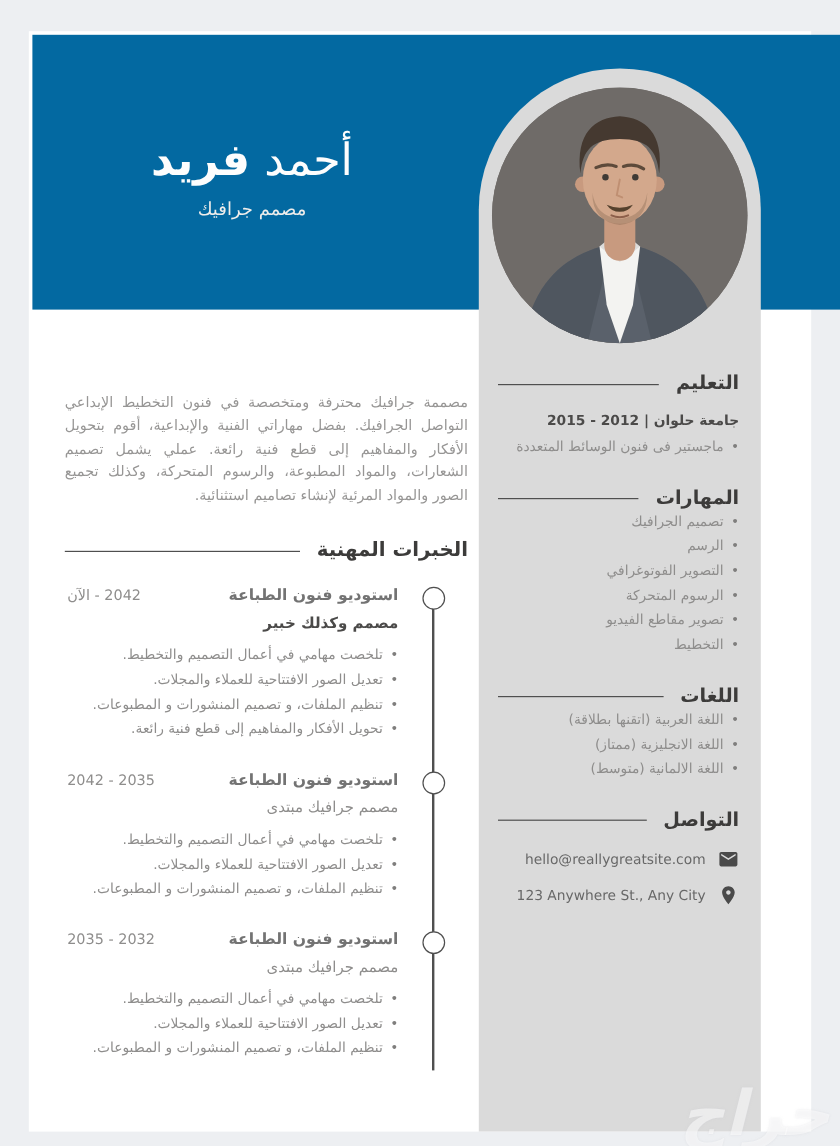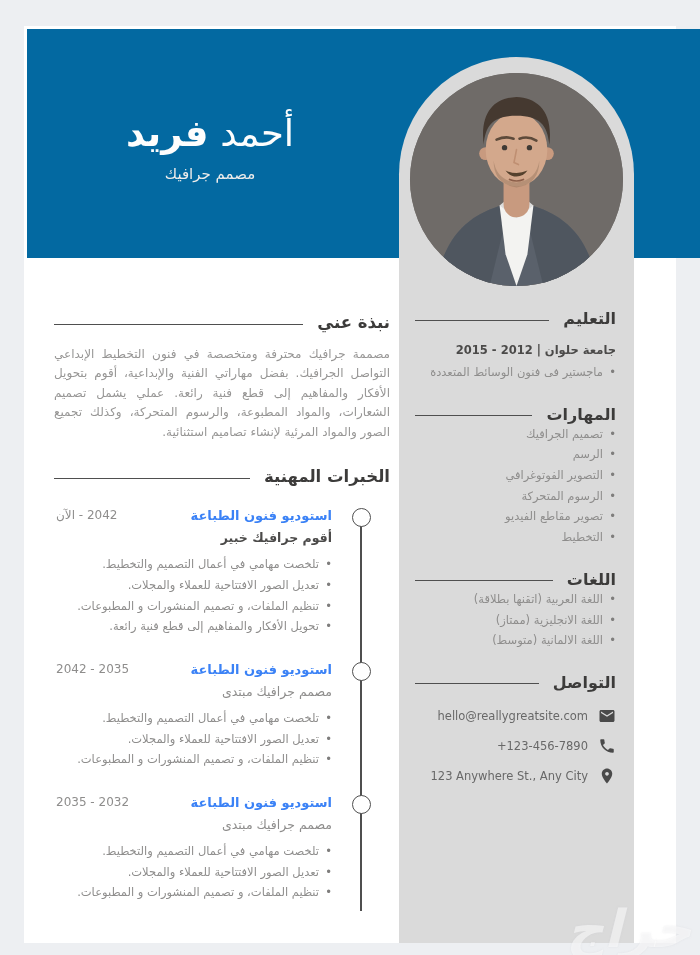--- a/index.html
+++ b/index.html
@@ -62,21 +62,21 @@
 
   .jobs { position:relative; margin-top:22px; }
   .tl-line { position:absolute; right:28px; top:14px; bottom:-8px; width:1.6px; background:#4f4f4f; }
   .job { position:relative; padding-left:2px; padding-right:58px; margin-bottom:25px; }
   .job:last-child { margin-bottom:0; }
   .tl-dot {
     position:absolute; right:-39px; top:0px; width:17px; height:17px;
     border:1.7px solid #4f4f4f; border-radius:50%; background:#ffffff;
   }
   .job-head { display:flex; justify-content:space-between; align-items:flex-start; position:relative; }
-  .company { font-weight:bold; font-size:13px; color:#3b82f6; }
+  .company { font-weight:bold; font-size:13px; color:#737373; }
   .dates { font-size:12px; color:#8e8d8c; white-space:nowrap; }
   .role { margin-top:7px; font-size:12.5px; color:#8e8d8c; text-align:right; }
   .job.expert .role { font-weight:bold; color:#4b4a49; }
   .job ul.dots { margin-top:9px; }
 
   
   .side-sec .sec-head .t { font-size:16px; }
   .edu-entry { margin-top:15px; }
   .edu-line { font-weight:bold; font-size:11.5px; color:#4b4a49; text-align:right; }
   .edu-entry ul.dots { margin-top:5px; }
@@ -205,62 +205,50 @@
             <span class="c-icon">
               <svg viewBox="0 0 24 24">
                   <path d="M20 4H4c-1.1 0-1.99.9-1.99 2L2 18c0 1.1.9 2 2 2h16c1.1 0 2-.9 2-2V6c0-1.1-.9-2-2-2zm0 4l-8 5-8-5V6l8 5 8-5v2z"></path>
                 </svg>
             </span>
             <span class="c-text">hello@reallygreatsite.com</span>
           </div>
           <div class="c-row">
             <span class="c-icon">
               <svg viewBox="0 0 24 24">
-                  <path d="M6.62 10.79c1.44 2.83 3.76 5.14 6.59 6.59l2.2-2.2c.27-.27.67-.36 1.02-.24 1.12.37 2.33.57 3.57.57.55 0 1 .45 1 1V20c0 .55-.45 1-1 1-9.39 0-17-7.61-17-17 0-.55.45-1 1-1h3.5c.55 0 1 .45 1 1 0 1.25.2 2.45.57 3.57.11.35.03.74-.25 1.02l-2.2 2.2z"></path>
-                </svg>
-            </span>
-            <span class="c-text">+123-456-7890</span>
-          </div>
-          <div class="c-row">
-            <span class="c-icon">
-              <svg viewBox="0 0 24 24">
                   <path d="M12 2C8.13 2 5 5.13 5 9c0 5.25 7 13 7 13s7-7.75 7-13c0-3.87-3.13-7-7-7zm0 9.5c-1.38 0-2.5-1.12-2.5-2.5s1.12-2.5 2.5-2.5 2.5 1.12 2.5 2.5-1.12 2.5-2.5 2.5z"></path>
                 </svg>
             </span>
             <span class="c-text">123 Anywhere St., Any City</span>
           </div>
         </div>
       </div>
 
     </div>
   </div>
 
   <div class="main">
 
-    <div class="sec-head">
-      <span class="t">نبذة عني</span>
-      <span class="rule"></span>
-    </div>
     <p class="about-text">مصممة جرافيك محترفة ومتخصصة في فنون التخطيط الإبداعي التواصل الجرافيك. بفضل مهاراتي الفنية والإبداعية، أقوم بتحويل الأفكار والمفاهيم إلى قطع فنية رائعة. عملي يشمل تصميم الشعارات، والمواد المطبوعة، والرسوم المتحركة، وكذلك تجميع الصور والمواد المرئية لإنشاء تصاميم استثنائية.</p>
 
     <div class="sec-head exp-head">
       <span class="t">الخبرات المهنية</span>
       <span class="rule"></span>
     </div>
 
     <div class="jobs">
       <div class="tl-line"></div>
 
       <div class="job expert">
         <div class="job-head">
           <span class="company">استوديو فنون الطباعة</span>
           <span class="dates">2042 - الآن</span>
           <span class="tl-dot"></span>
         </div>
-        <div class="role">أقوم جرافيك خبير</div>
+        <div class="role">مصمم وكذلك خبير</div>
         <ul class="dots">
           <li>تلخصت مهامي في أعمال التصميم والتخطيط.</li>
           <li>تعديل الصور الافتتاحية للعملاء والمجلات.</li>
           <li>تنظيم الملفات، و تصميم المنشورات و المطبوعات.</li>
           <li>تحويل الأفكار والمفاهيم إلى قطع فنية رائعة.</li>
         </ul>
       </div>
 
       <div class="job">
         <div class="job-head">

